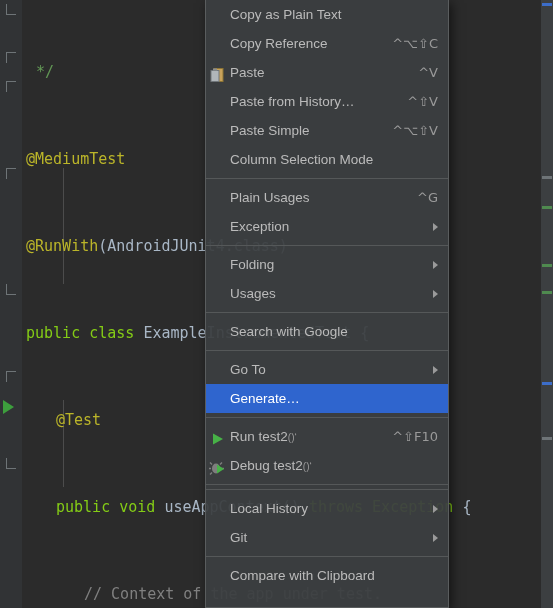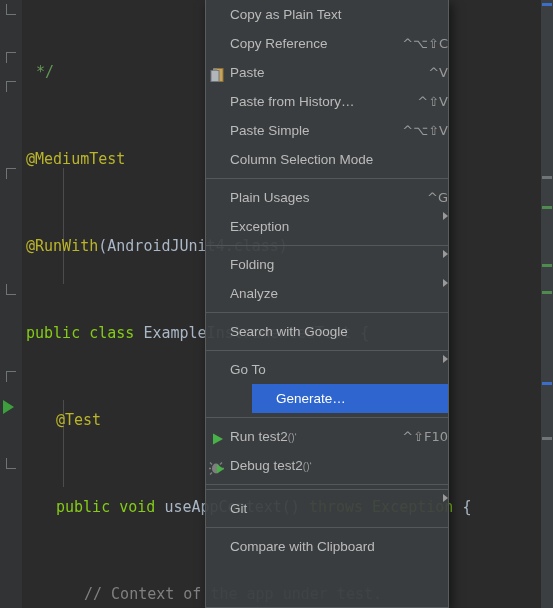--- a/index.html
+++ b/index.html
@@ -67,32 +67,32 @@
     border:1px solid #5A5D5E;
     border-top:none;
     box-sizing:border-box;
     box-shadow:3px 3px 10px rgba(0,0,0,0.55);
     font-size:13.5px;
     color:#BBBBBB;
     overflow:hidden;
   }
   .mi{
     position:relative;height:29px;line-height:29px;
-    padding-left:24px;
-    display:flex;align-items:flex-start;
+    padding-left:24px;padding-right:10px;
+    display:flex;align-items:center;
     cursor:default;
     white-space:nowrap;
   }
   .mi .label{flex:1 1 auto;overflow:hidden;text-overflow:ellipsis;}
   .mi .accel{
     color:#9A9A9A;font-size:13px;
     margin-left:10px;flex:0 0 auto;
     font-family:"DejaVu Sans","Liberation Sans",sans-serif;
   }
-  .mi.selected{background:#2F65CE;margin-left:46px;}
+  .mi.selected{background:#2F65CE;}
   .mi.selected .label{color:#FFFFFF;}
   .sep{height:1px;background:#555859;margin:4px 0;}
   .arrow{
     flex:0 0 auto;margin-left:10px;
     width:0;height:0;
     border-left:5px solid #9A9A9A;
     border-top:4px solid transparent;
     border-bottom:4px solid transparent;
   }
   .mico{
@@ -189,21 +189,21 @@
     <div class="mi">
       <span class="label">Exception</span>
       <span class="arrow"></span>
     </div>
     <div class="sep"></div>
     <div class="mi">
       <span class="label">Folding</span>
       <span class="arrow"></span>
     </div>
     <div class="mi">
-      <span class="label">Analyze</span>
+      <span class="label">Usages</span>
       <span class="arrow"></span>
     </div>
     <div class="sep"></div>
     <div class="mi">
       <span class="label">Search with Google</span>
     </div>
     <div class="sep"></div>
     <div class="mi">
       <span class="label">Go To</span>
       <span class="arrow"></span>
@@ -223,20 +223,24 @@
       <span class="mico"><svg width="17" height="17" viewBox="0 0 17 17">
           <ellipse cx="7" cy="9" rx="4" ry="5" fill="#7E7E7E"></ellipse>
           <path d="M3 5 L1 3 M11 5 L13 3 M2 9 L0 9 M12 9 L15 9 M3 13 L1 15" stroke="#7E7E7E" stroke-width="1.4"></path>
           <polygon points="8,5 15,9.5 8,14" fill="#47B247"></polygon>
         </svg></span>
       <span class="label">Debug test2<span class="suffix">()‘</span></span>
     </div>
     <div class="sep"></div>
     <div class="sep"></div>
     <div class="mi">
+      <span class="label">Local History</span>
+      <span class="arrow"></span>
+    </div>
+    <div class="mi">
       <span class="label">Git</span>
       <span class="arrow"></span>
     </div>
     <div class="sep"></div>
     <div class="mi">
       <span class="label">Compare with Clipboard</span>
     </div>
   </div>
 
 </body></html>

